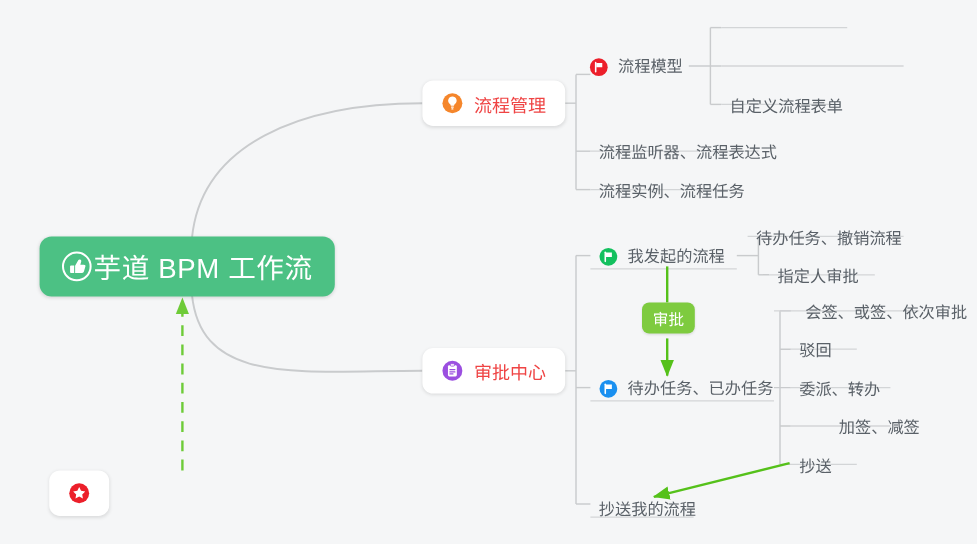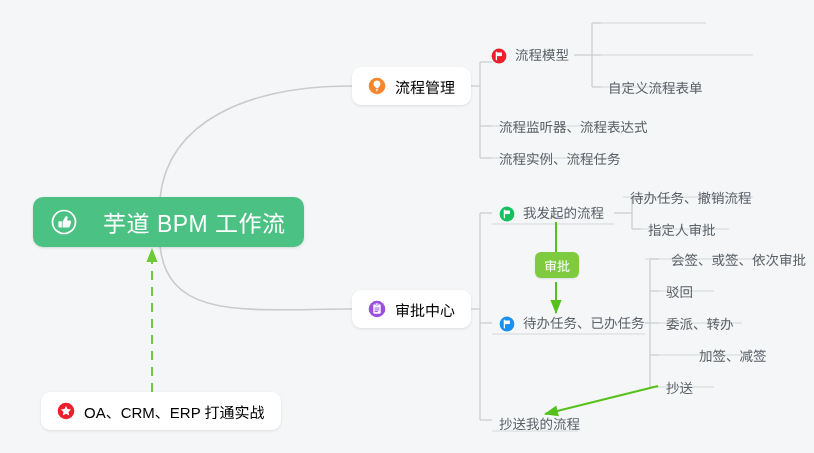--- a/index.html
+++ b/index.html
@@ -21,30 +21,30 @@
   .root-node{
     background:#4cc184;
     border-radius:10px;
     padding:0 18px;
     height:50px;
     box-shadow:0 1px 3px rgba(0,0,0,.13);
     color:#ffffff;
     font-size:23px;
     letter-spacing:.5px;
   }
-  .root-node .label{margin-left:26px;}
+  .root-node .label{margin-left:1px;}
 
   
   .card-node{
     background:#ffffff;
     border-radius:9px;
     padding:0 16px;
     height:38px;
     box-shadow:0 1px 3px rgba(0,0,0,.10);
-    color:#000000;
+    color:#ef4444;
     font-size:15px;
   }
   .card-node .label{margin-left:9px;}
 
   
   .leaf-node{
     color:#5a6168;
     font-size:13.5px;
     padding:0 7px 4px 7px;
     height:22px;
@@ -156,21 +156,20 @@
     <span class="label">芋道 BPM 工作流</span>
   </div>
 
   <div class="node card-node" style="left:41px;top:392px;">
     <span class="ic">
       <svg width="18" height="18" viewBox="0 0 18 18">
         <circle cx="9" cy="9" r="8.3" fill="#ec1f2a"></circle>
         <path d="M9 3.9 l1.55 3.15 3.48 0.5 -2.52 2.45 0.6 3.46 L9 11.83 l-3.11 1.63 0.6-3.46 -2.52-2.45 3.48-0.5 z" fill="#ffffff"></path>
       </svg>
     </span>
-    <span class="label">OA、CRM、ERP 打通实战</span>
   </div>
 
   <div class="node pill-node" style="left:535px;top:252px;">
     <span class="label">审批</span>
   </div>
 
   <div class="node card-node" style="left:352px;top:67px;">
     <span class="ic">
       <svg width="18" height="18" viewBox="0 0 18 18">
         <circle cx="9" cy="9" r="8.3" fill="#f5862b"></circle>

